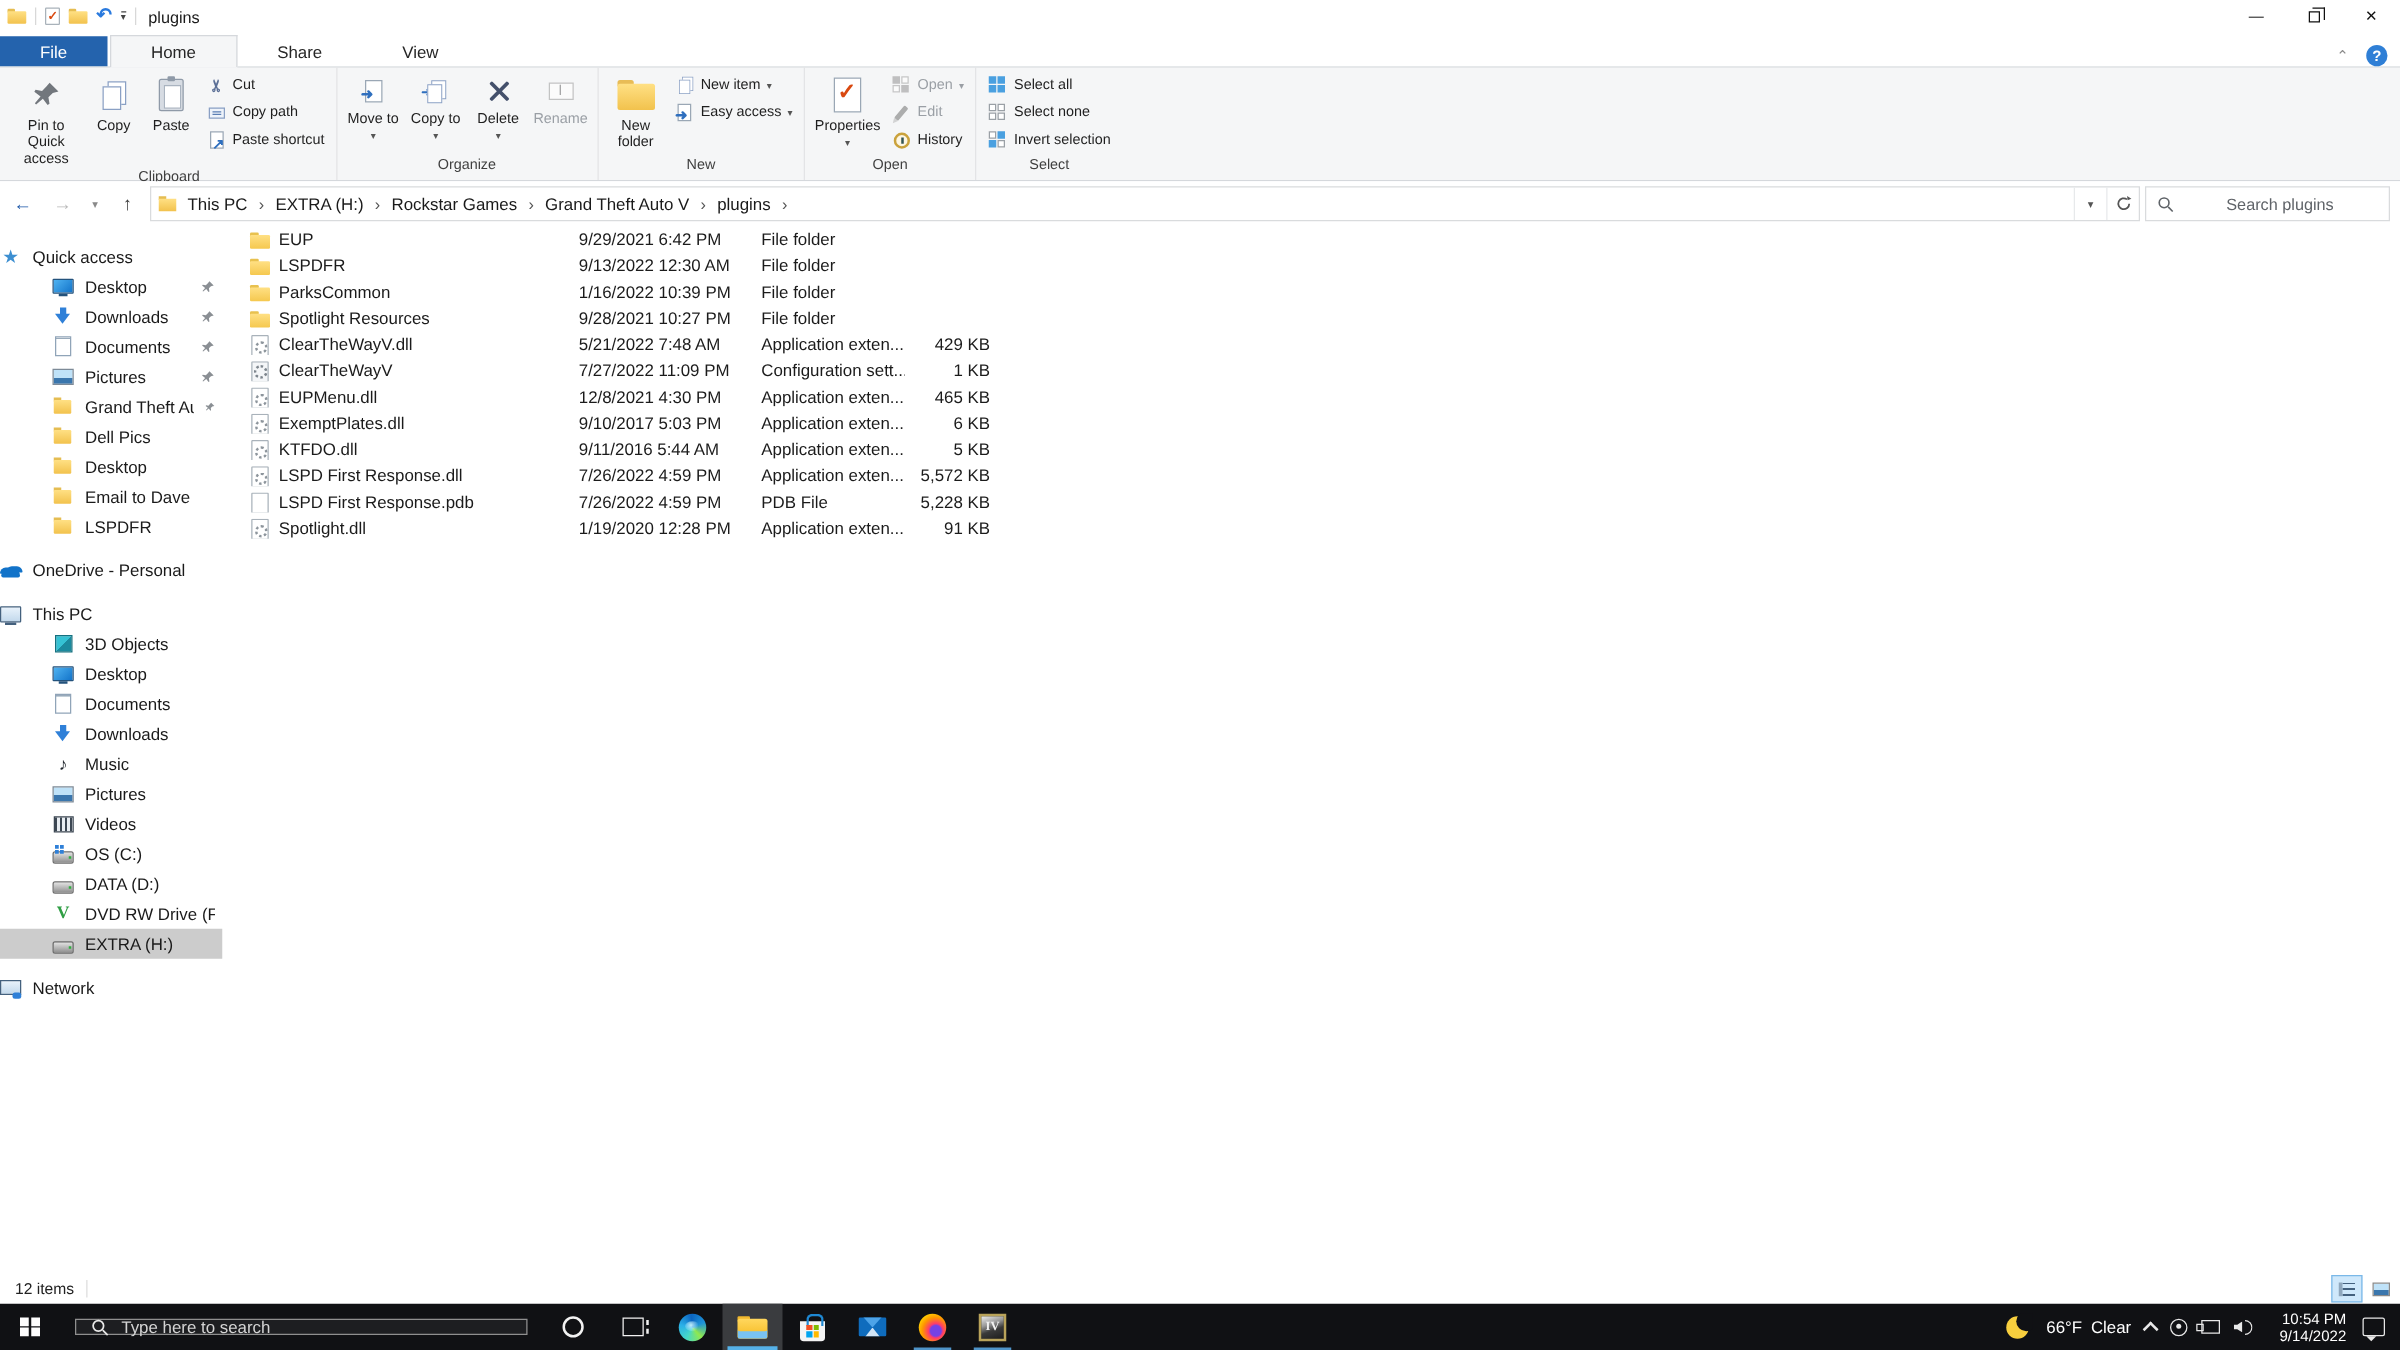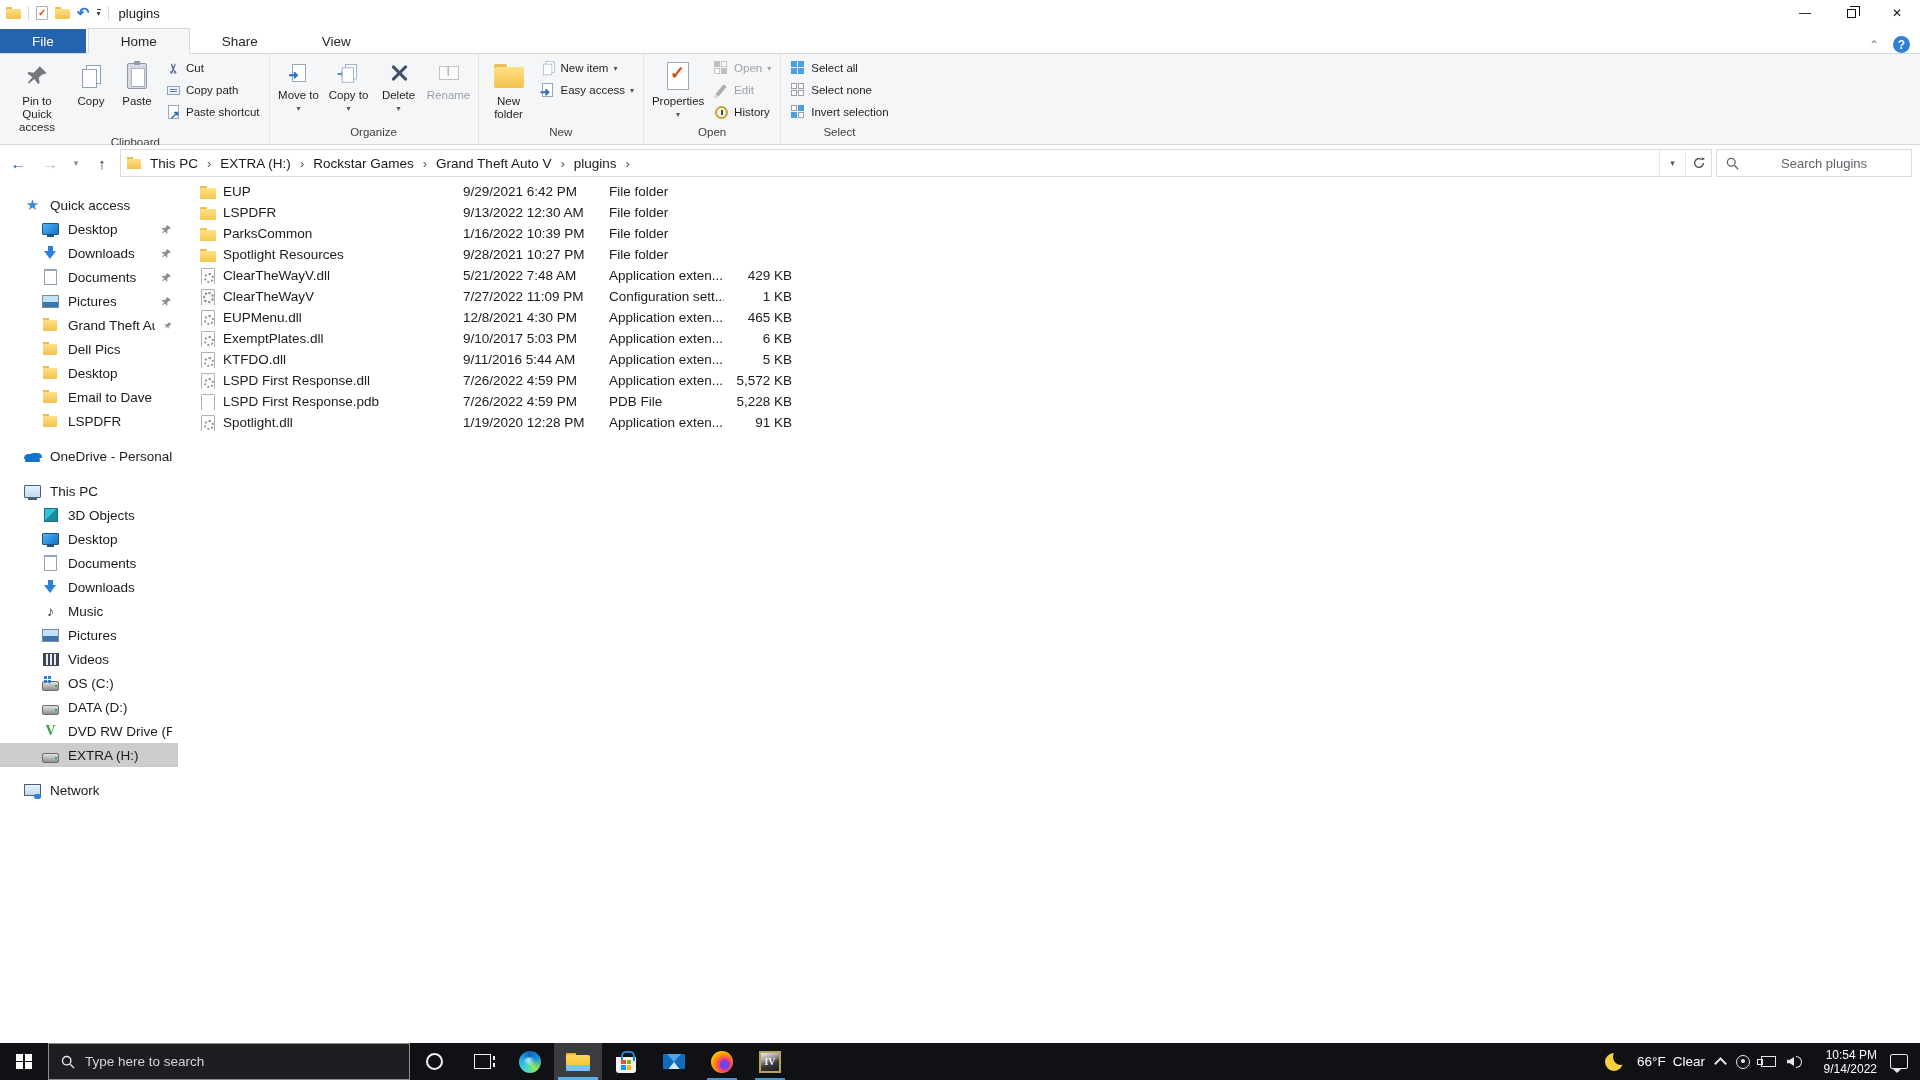--- a/index.html
+++ b/index.html
@@ -101,21 +101,21 @@
   .crumb-wrap::after { content:"›"; color:#555; font-size:13px; padding:0 2px; }
   .addr-end { margin-left:auto; display:flex; align-items:center; height:100%; }
   .addr-endbtn { width:26px; height:100%; display:flex; align-items:center; justify-content:center; border-left:1px solid #e7e9eb; color:#555; }
   .searchbox { width:196px; height:28px; border:1px solid #d9dbdd; background:#fff; display:flex; align-items:center; gap:7px; padding:0 9px; }
   .searchbox input { border:none; outline:none; flex:1; font-size:13px; font-family:"Liberation Sans",sans-serif; color:#333; min-width:0; background:transparent;text-align:center; }
   .searchbox input::placeholder { color:#5f6368; }
 
   
   .main { flex:1; display:flex; min-height:0; background:#fff; }
   .sidebar { width:178px; flex:none; padding-top:12px; font-size:13.5px; overflow:hidden; }
-  .srow { height:24px; display:flex; align-items:center; gap:9px; padding-left:24px; padding-right:6px; color:#1a1a1a; }
+  .srow { height:24px; display:flex; align-items:center; gap:9px; padding-right:6px; color:#1a1a1a; }
   .srow.lvl1 { padding-left:42px; }
   .srow.gap { margin-top:11px; }
   .srow.selected { background:#cccccc; }
   .sic { width:17px; height:16px; flex:none; display:flex; align-items:center; justify-content:center; position:relative; }
   .slabel { white-space:nowrap; overflow:hidden; }
   .pin-glyph { display:none; margin-left:auto; }
   .srow.pinned .pin-glyph { display:block; }
 
   
   .ic-star::after { content:"★"; color:#3d8fd1; font-size:15px; }
@@ -173,21 +173,21 @@
   .vt { width:25px; height:22px; display:flex; align-items:center; justify-content:center; }
   .vt.selected { background:#cfe8fb; border:1px solid #7ab8e8; }
   .vt-details { width:13px; height:11px; background:repeating-linear-gradient(#44617e 0 1.5px, transparent 1.5px 4.5px); border-left:3px solid #8fa7bd; }
   .vt-thumb { width:14px; height:11px; border:1px solid #8a8a8a; background:linear-gradient(#bfe2f8 55%, #3a76ad 55%); }
 
   
   .taskbar { height:37px; background:#101114; display:flex; align-items:stretch; color:#e8e8e8; }
   .tb-btn { width:48px; display:flex; align-items:center; justify-content:center; position:relative; }
   .winlogo { display:grid; grid-template-columns:7px 7px; grid-template-rows:7px 7px; gap:1.5px; transform:rotate(0); }
   .winlogo i { background:#fdfdfd; }
-  .tb-search { width:362px; background:#1d1e21; border:1px solid #8f8f8f; display:flex; align-items:center; gap:10px; padding:0 12px; margin:0; }
+  .tb-search { width:362px; background:#1d1e21; border:1px solid #8f8f8f; display:flex; align-items:center; gap:10px; padding:0 12px; margin:12px; }
   .tb-search input { background:transparent; border:none; outline:none; color:#dcdcdc; font-size:13.5px; flex:1; font-family:"Liberation Sans",sans-serif; min-width:0; }
   .tb-search input::placeholder { color:#d4d4d4; }
   .tb-btn.active { background:#3a3c3f; }
   .tb-btn.active::after { content:""; position:absolute; bottom:0; left:4px; right:4px; height:3px; background:#55b1e8; }
   .tb-btn.running::after { content:""; position:absolute; bottom:0; left:9px; right:9px; height:2.5px; background:#4f94c8; }
   .cortana-ring { width:17px; height:17px; border:2.5px solid #f2f2f2; border-radius:50%; }
   .taskview { width:17px; height:15px; border:1.7px solid #f2f2f2; position:relative; }
   .taskview::before { content:""; position:absolute; right:-5px; top:1px; width:1.7px; height:4px; background:#f2f2f2; box-shadow:0 7px #f2f2f2; }
   .edge-orb { width:22px; height:22px; border-radius:50%; background:conic-gradient(from 210deg,#45d8c9,#2bb0e8,#0b64c0,#1e93d8,#8fe84f,#45d8c9); position:relative; }
   .edge-orb::after { content:""; position:absolute; left:5px; top:6px; width:12px; height:8px; border-radius:50%; background:radial-gradient(circle at 40% 40%, #bfeffc, transparent 70%); }
@@ -833,20 +833,32 @@
       <span>Spotlight.dll</span>
     </span>
     <span class="fcell-date">1/19/2020 12:28 PM</span>
     <span class="fcell-type">Application exten...</span>
     <span class="fcell-size">91 KB</span>
   </div>
 </div>
       </div>
     </div>
 
+    <div class="statusbar">
+      <span>12 items</span>
+      <span class="status-sep"></span>
+      <div class="view-toggles">
+        <div class="vt selected">
+            <span class="vt-details"></span>
+          </div>
+        <div class="vt">
+            <span class="vt-thumb"></span>
+          </div>
+      </div>
+    </div>
   </div>
 
   <div class="taskbar">
     <div class="tb-btn">
       <span class="winlogo">
           <i></i>
           <i></i>
           <i></i>
           <i></i>
         </span>

